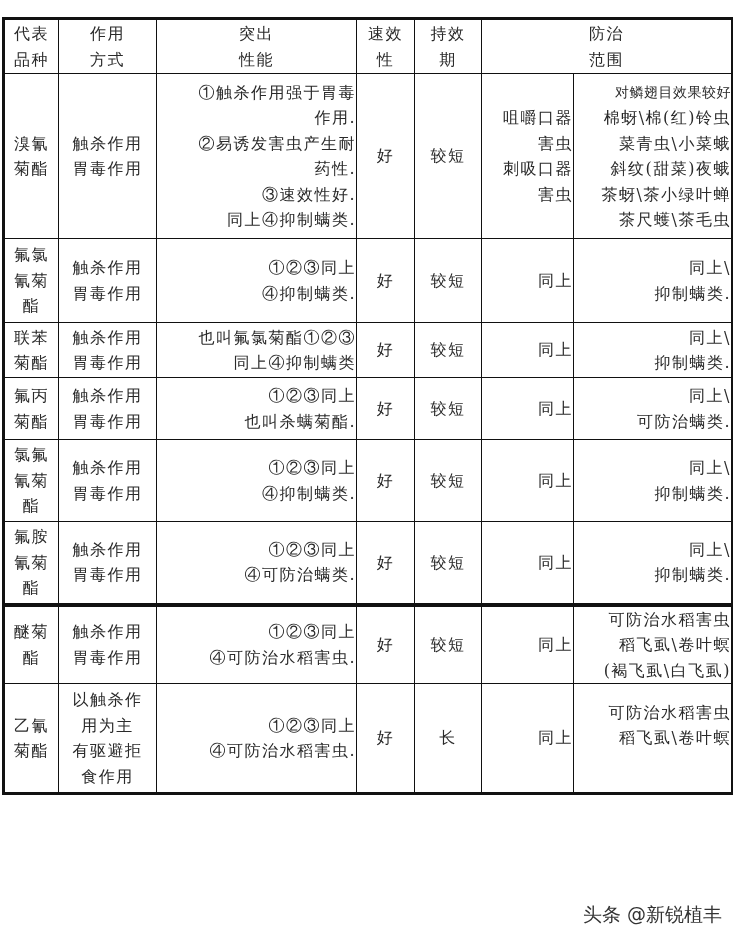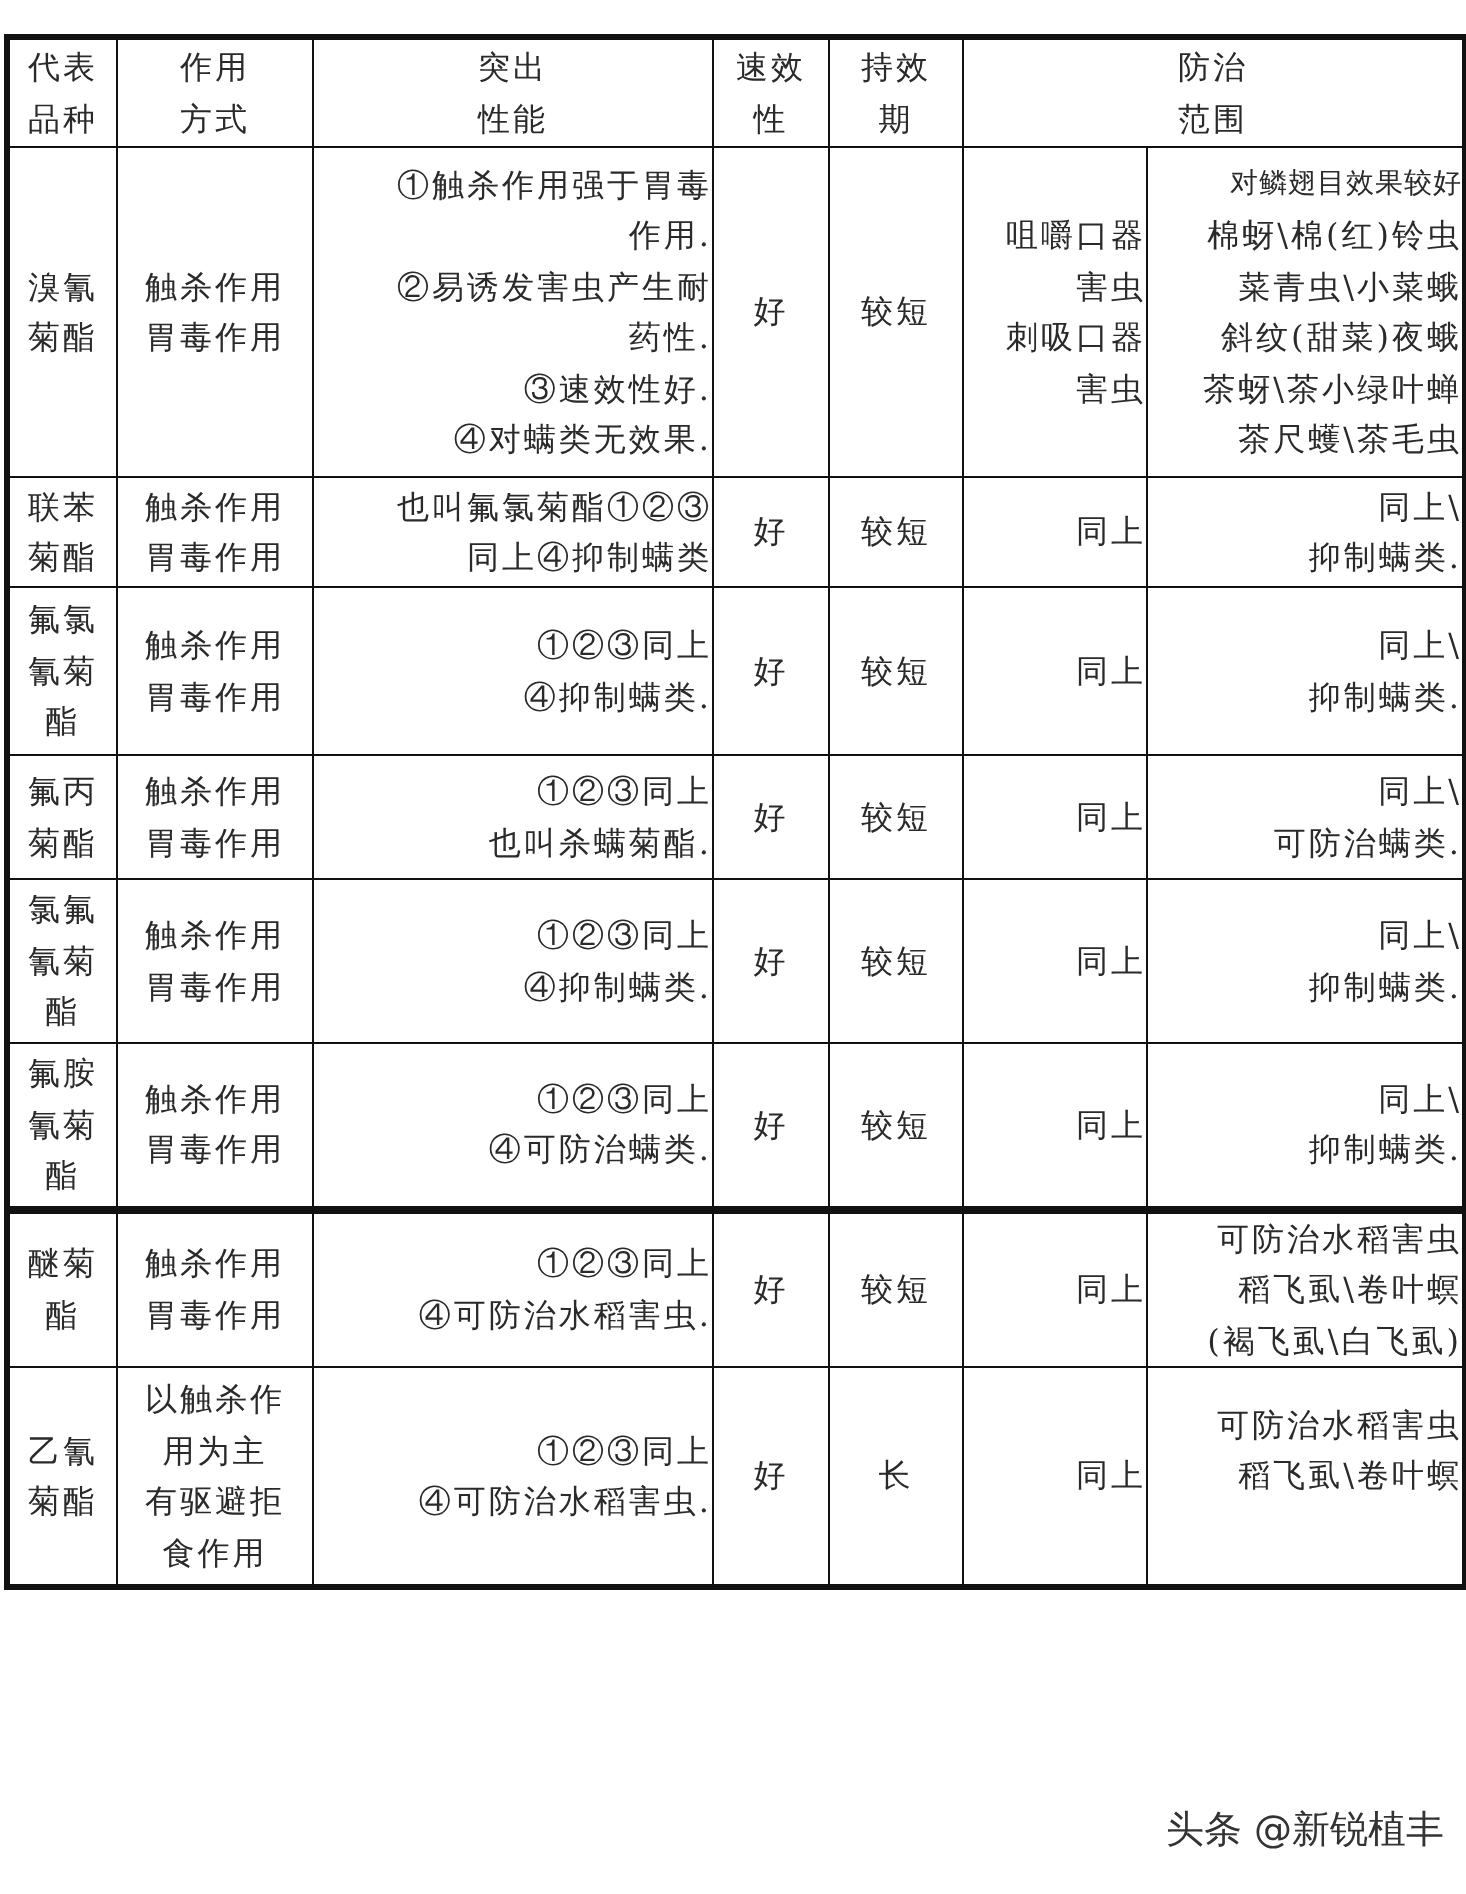--- a/index.html
+++ b/index.html
@@ -68,75 +68,75 @@
         <td class="c">
           <span class="line">触杀作用</span>
           <span class="line">胃毒作用</span>
         </td>
         <td class="l">
           <span class="line">①触杀作用强于胃毒</span>
           <span class="line">作用.</span>
           <span class="line">②易诱发害虫产生耐</span>
           <span class="line">药性.</span>
           <span class="line">③速效性好.</span>
-          <span class="line">④对螨类无效果.</span>
+          <span class="line">同上④抑制螨类.</span>
         </td>
         <td class="c">好</td>
         <td class="c">较短</td>
         <td class="l">
           <span class="line">咀嚼口器</span>
           <span class="line">害虫</span>
           <span class="line">刺吸口器</span>
           <span class="line">害虫</span>
         </td>
         <td class="l">
           <span class="line small">对鳞翅目效果较好</span>
           <span class="line">棉蚜\棉(红)铃虫</span>
           <span class="line">菜青虫\小菜蛾</span>
           <span class="line">斜纹(甜菜)夜蛾</span>
           <span class="line">茶蚜\茶小绿叶蝉</span>
           <span class="line">茶尺蠖\茶毛虫</span>
         </td>
       </tr>
+      <tr style="height: 84px;">
+        <td class="c">
+          <span class="line">氟氯</span>
+          <span class="line">氰菊</span>
+          <span class="line">酯</span>
+        </td>
+        <td class="c">
+          <span class="line">触杀作用</span>
+          <span class="line">胃毒作用</span>
+        </td>
+        <td class="l">
+          <span class="line">①②③同上</span>
+          <span class="line">④抑制螨类.</span>
+        </td>
+        <td class="c">好</td>
+        <td class="c">较短</td>
+        <td class="l">
+          <span class="line">同上</span>
+        </td>
+        <td class="l">
+          <span class="line">同上\</span>
+          <span class="line">抑制螨类.</span>
+        </td>
+      </tr>
       <tr style="height: 55px;">
         <td class="c">
           <span class="line">联苯</span>
           <span class="line">菊酯</span>
         </td>
         <td class="c">
           <span class="line">触杀作用</span>
           <span class="line">胃毒作用</span>
         </td>
         <td class="l">
           <span class="line">也叫氟氯菊酯①②③</span>
           <span class="line">同上④抑制螨类</span>
-        </td>
-        <td class="c">好</td>
-        <td class="c">较短</td>
-        <td class="l">
-          <span class="line">同上</span>
-        </td>
-        <td class="l">
-          <span class="line">同上\</span>
-          <span class="line">抑制螨类.</span>
-        </td>
-      </tr>
-      <tr style="height: 84px;">
-        <td class="c">
-          <span class="line">氟氯</span>
-          <span class="line">氰菊</span>
-          <span class="line">酯</span>
-        </td>
-        <td class="c">
-          <span class="line">触杀作用</span>
-          <span class="line">胃毒作用</span>
-        </td>
-        <td class="l">
-          <span class="line">①②③同上</span>
-          <span class="line">④抑制螨类.</span>
         </td>
         <td class="c">好</td>
         <td class="c">较短</td>
         <td class="l">
           <span class="line">同上</span>
         </td>
         <td class="l">
           <span class="line">同上\</span>
           <span class="line">抑制螨类.</span>
         </td>

